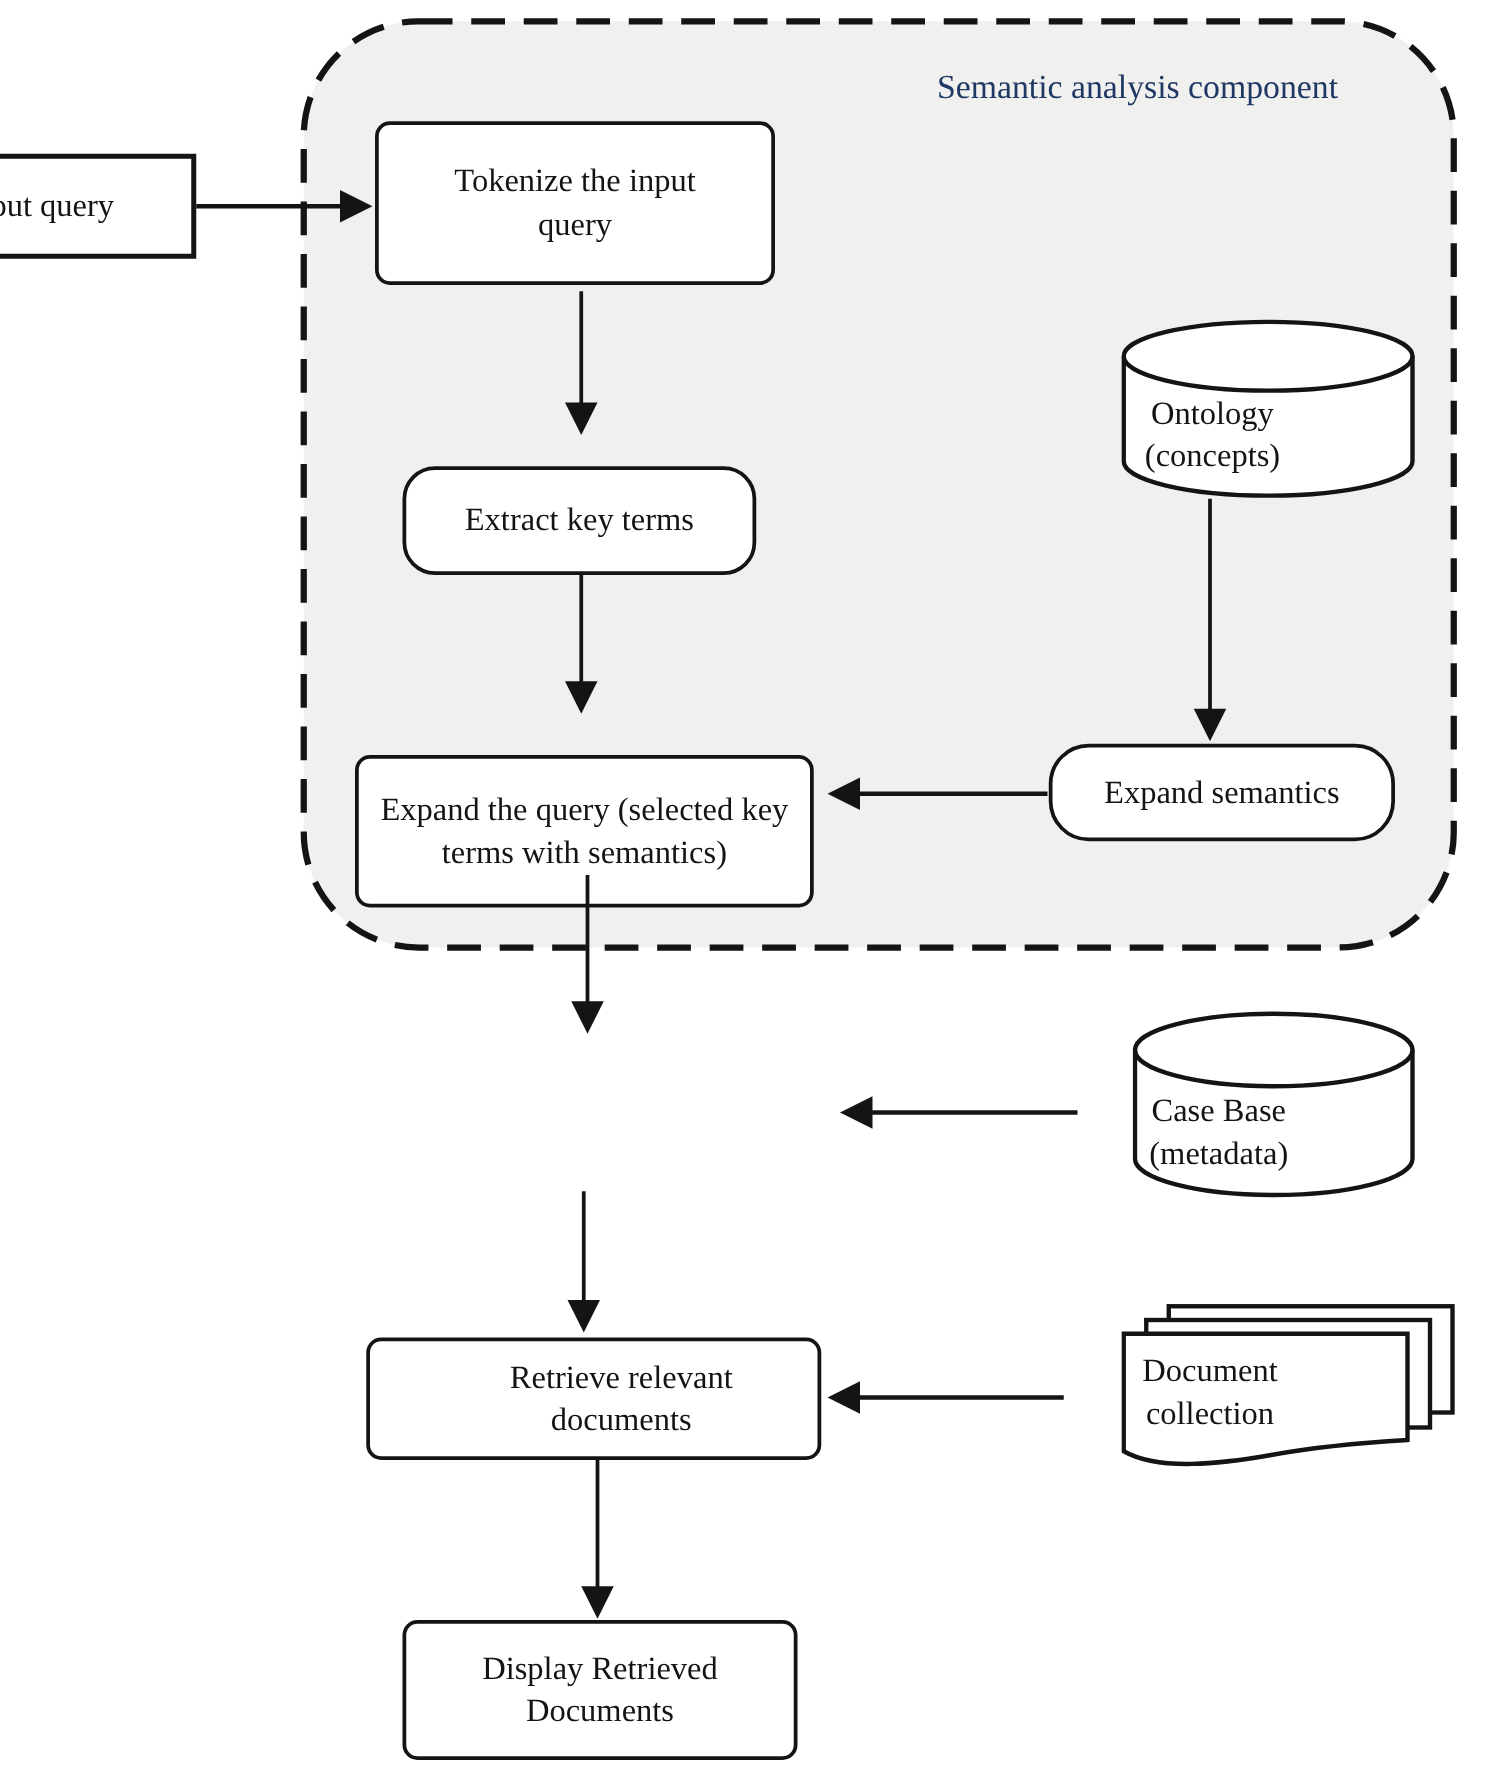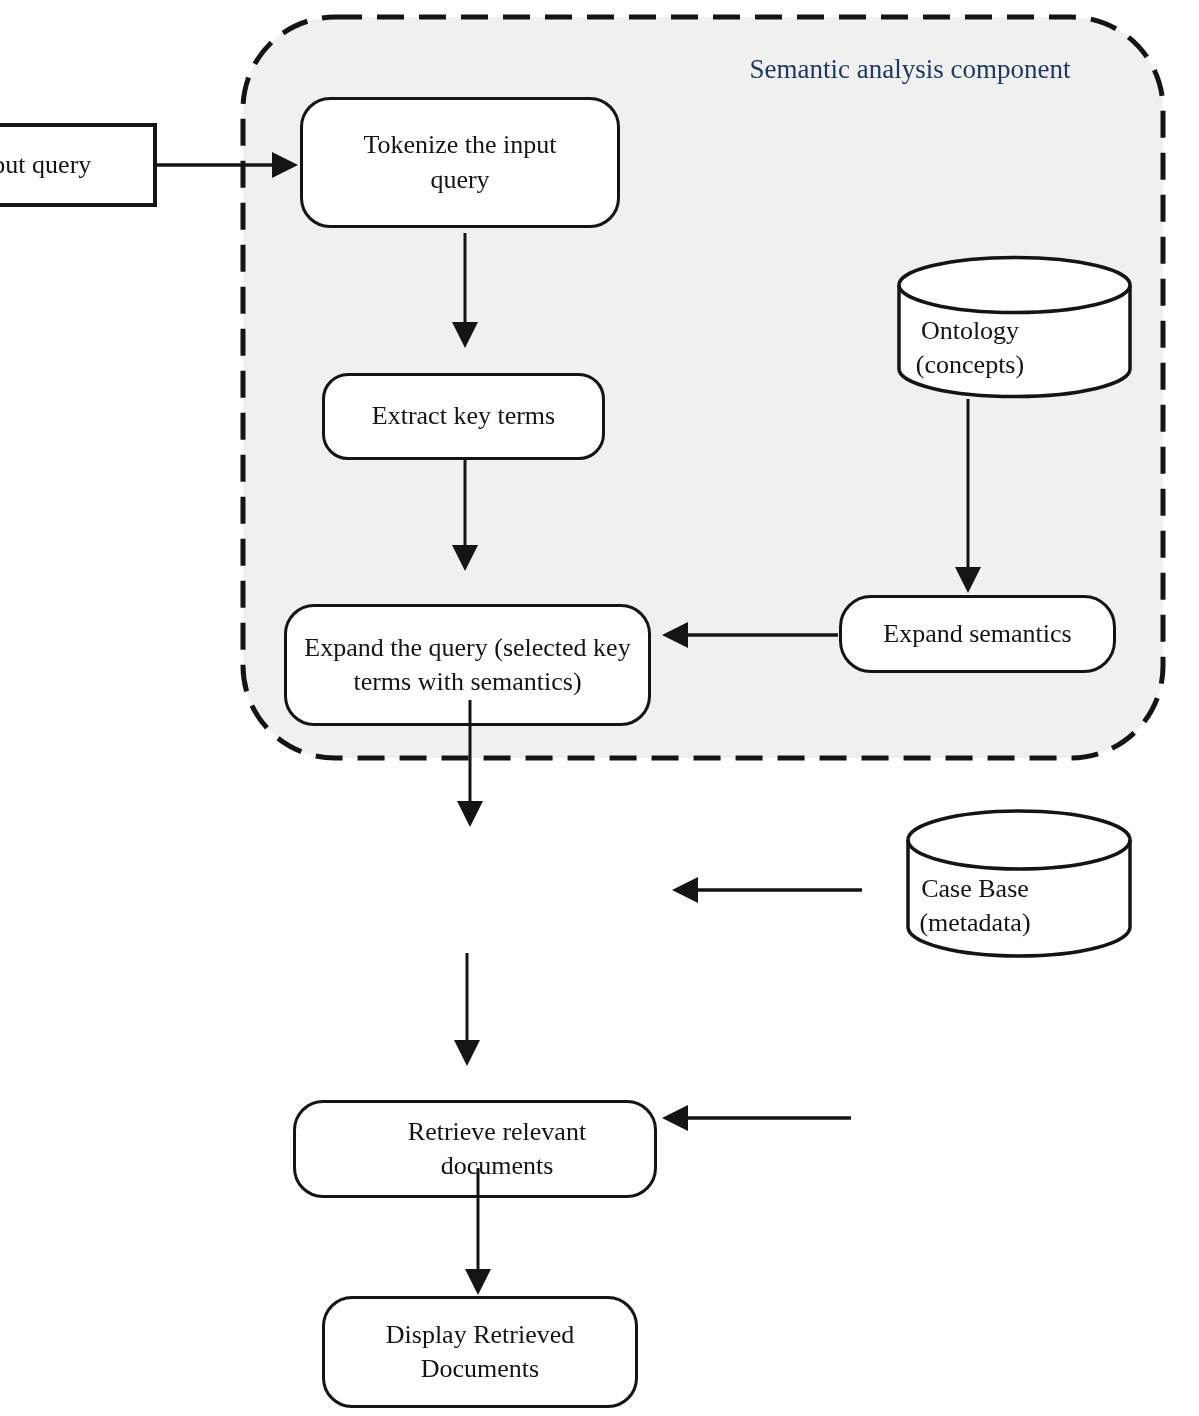--- a/index.html
+++ b/index.html
@@ -29,21 +29,21 @@
     display:flex;
     align-items:center;
     justify-content:center;
     text-align:center;
     font-size:26px;
     color:#141414;
     line-height:1.32;
     z-index:2;
     box-sizing:border-box;
   }
-  .rounded{ border-radius:30px; }
+  .rounded{ border-radius:12px; }
   .node .lbl{ display:block; }
   .container-title{
     position:absolute;
     left:700px; top:54px;
     width:420px;
     text-align:center;
     font-size:27px;
     color:#1f3864;
     z-index:2;
   }
@@ -90,21 +90,21 @@
 
   <div class="node rounded" style="left:284px; top:576px; width:367px; height:122px;margin-top:28px;">
     <span class="lbl" style="width:330px;">Expand the query (selected key terms with semantics)</span>
   </div>
 
   <div class="node rounded" style="left:839px; top:595px; width:277px; height:78px; border-radius:32px;">
     <span class="lbl">Expand semantics</span>
   </div>
 
 
-  <div class="node rounded" style="left:293px; top:1100px; width:364px; height:98px;padding-left:44px;">
+  <div class="node rounded" style="left:293px; top:1070px; width:364px; height:98px;padding-left:44px;">
     <span class="lbl" style="width:230px;">Retrieve relevant documents</span>
   </div>
 
   <div class="node rounded" style="left:322px; top:1296px; width:316px; height:112px;">
     <span class="lbl" style="width:240px;">Display Retrieved Documents</span>
   </div>
 
   <div class="shape-wrap" style="left:853px; top:255px; width:235px; height:145px;">
     <svg width="235" height="145" viewBox="0 0 235 145">
       <path d="M2 30 A115.5 27.5 0 0 1 233 30 L233 114 A115.5 27.5 0 0 1 2 114 Z" fill="#ffffff" stroke="#141414" stroke-width="3.5"></path>
@@ -114,20 +114,28 @@
   </div>
 
   <div class="shape-wrap" style="left:862px; top:808px; width:226px; height:152px;">
     <svg width="226" height="152" viewBox="0 0 226 152">
       <path d="M2 32 A111 29 0 0 1 224 32 L224 119 A111 29 0 0 1 2 119 Z" fill="#ffffff" stroke="#141414" stroke-width="3.5"></path>
       <path d="M2 32 A111 29 0 0 0 224 32" fill="none" stroke="#141414" stroke-width="3.5"></path>
     </svg>
     <div class="shape-label" style="left:33px; top:52px; width:160px; height:92px;">Case Base (metadata)</div>
   </div>
 
+  <div class="shape-wrap" style="left:853px; top:1034px; width:270px; height:150px;">
+    <svg width="270" height="150" viewBox="0 0 270 150">
+      <rect x="38" y="11" width="227" height="85" fill="#ffffff" stroke="#141414" stroke-width="3.5"></rect>
+      <rect x="20" y="22" width="227" height="86" fill="#ffffff" stroke="#141414" stroke-width="3.5"></rect>
+      <path d="M2 33 L229 33 L229 118 C195 120 158 123 120 130 C80 137 30 143 2 127 Z" fill="#ffffff" stroke="#141414" stroke-width="3.5"></path>
+    </svg>
+    <div class="shape-label" style="left:15px; top:40px; width:200px; height:80px;">Document collection</div>
+  </div>
 
   <svg class="layer" style="z-index:3" width="1199" height="1416" viewBox="0 0 1199 1416" stroke="#141414" fill="#141414">
 
     <g>
       <line x1="157" y1="165" x2="274" y2="165" stroke-width="3.5"></line>
       <polygon points="272,152 272,178 298,165" stroke="none"></polygon>
     </g>
 
     <g>
       <line x1="465" y1="233" x2="465" y2="324" stroke-width="3"></line>

